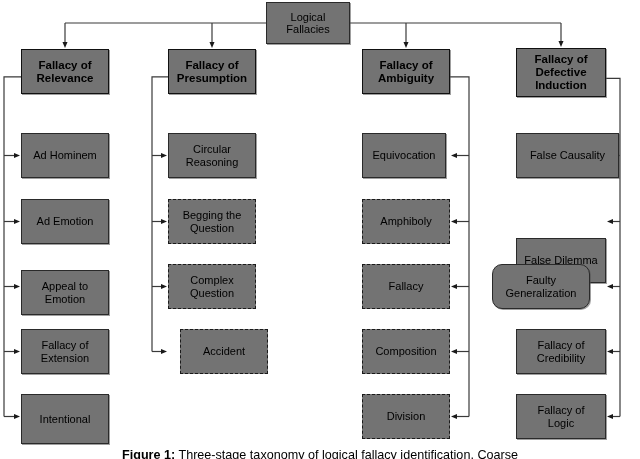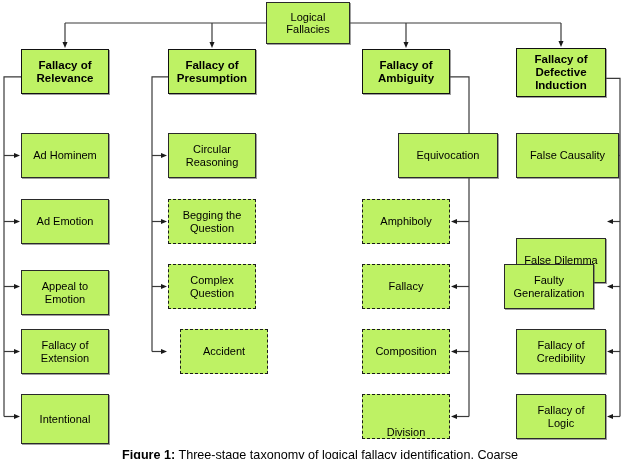--- a/index.html
+++ b/index.html
@@ -5,21 +5,21 @@
   html,body{margin:0;padding:0;background:#ffffff;}
   body{
     width:640px;height:459px;position:relative;overflow:hidden;
     font-family:"Liberation Sans","DejaVu Sans",sans-serif;
     color:#000;
   }
   #diagram{position:absolute;left:0;top:0;width:640px;height:459px;}
 
   .node{
     position:absolute;box-sizing:border-box;
-    background:#bef264;
+    background:#737373;
     display:flex;align-items:center;justify-content:center;
     text-align:center;line-height:1.12;
     font-size:11px;color:#000;
     z-index:3;
   }
   .node.solid{border:1px solid #2a2a2a;
     box-shadow:1px 1px 0 rgba(80,80,80,.55);}
   .node.dashed{border:1.3px dashed #1a1a1a;}
   .node.root{font-size:11px;}
   .node.header{font-weight:bold;font-size:11.5px;border:1.4px solid #111;}
@@ -118,47 +118,47 @@
         <span class="lbl">Complex
 Question</span>
       </div>
       <div class="node dashed" style="left: 180px; top: 329px; width: 88px; height: 45px;">
         <span class="lbl">Accident</span>
       </div>
       <div class="node solid header" style="left: 362px; top: 49px; width: 88px; height: 45px;">
         <span class="lbl">Fallacy of
 Ambiguity</span>
       </div>
-      <div class="node solid" style="left: 362px; top: 133px; width: 100px; height: 45px; margin-left: 36px;">
+      <div class="node solid" style="left: 362px; top: 133px; width: 84px; height: 45px;">
         <span class="lbl">Equivocation</span>
       </div>
       <div class="node dashed" style="left: 362px; top: 199px; width: 88px; height: 45px;">
         <span class="lbl">Amphiboly</span>
       </div>
       <div class="node dashed" style="left: 362px; top: 264px; width: 88px; height: 45px;">
         <span class="lbl">Fallacy</span>
       </div>
       <div class="node dashed" style="left: 362px; top: 329px; width: 88px; height: 45px;">
         <span class="lbl">Composition</span>
       </div>
-      <div class="node dashed" style="left: 362px; top: 394px; width: 88px; height: 45px; align-items: flex-end;">
+      <div class="node dashed" style="left: 362px; top: 394px; width: 88px; height: 45px;">
         <span class="lbl">Division</span>
       </div>
       <div class="node solid header" style="left: 516px; top: 48px; width: 90px; height: 49px;">
         <span class="lbl">Fallacy of
 Defective
 Induction</span>
       </div>
       <div class="node solid" style="left: 516px; top: 133px; width: 103px; height: 45px;">
         <span class="lbl">False Causality</span>
       </div>
       <div class="node solid" style="left: 516px; top: 199px; width: 90px; height: 45px; margin-top: 39px;">
         <span class="lbl">False Dilemma</span>
       </div>
-      <div class="node solid" style="left: 504px; top: 264px; width: 90px; height: 45px;">
+      <div class="node solid" style="left: 492px; top: 264px; width: 98px; height: 45px; border-radius: 10px;">
         <span class="lbl">Faulty
 Generalization</span>
       </div>
       <div class="node solid" style="left: 516px; top: 329px; width: 90px; height: 45px;">
         <span class="lbl">Fallacy of
 Credibility</span>
       </div>
       <div class="node solid" style="left: 516px; top: 394px; width: 90px; height: 45px;">
         <span class="lbl">Fallacy of
 Logic</span>

